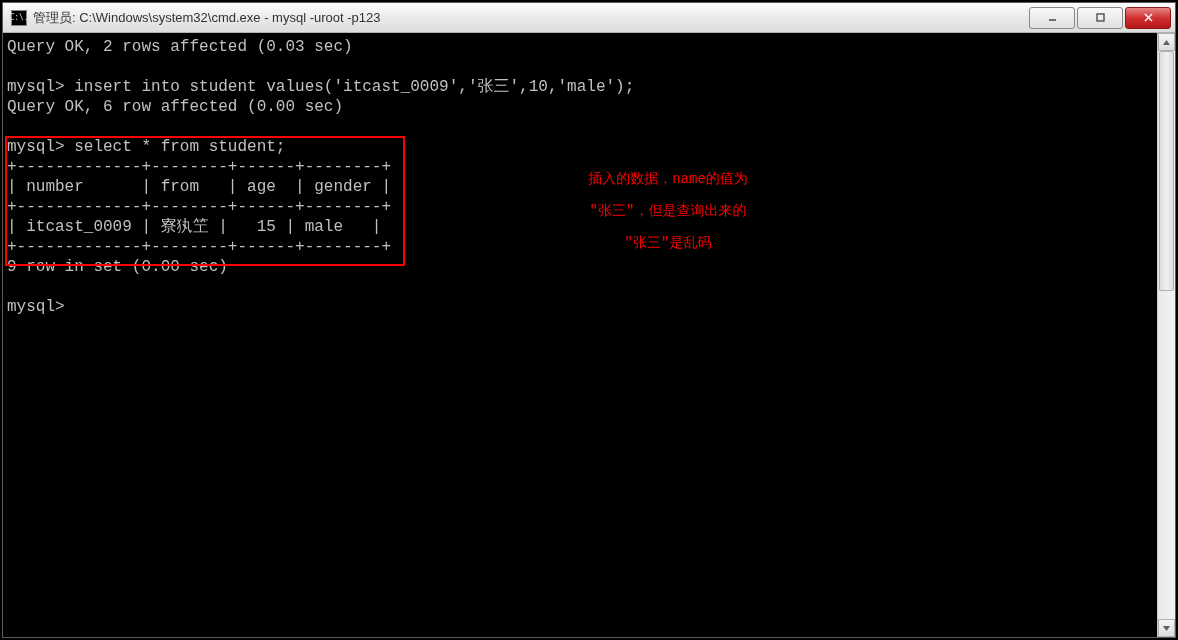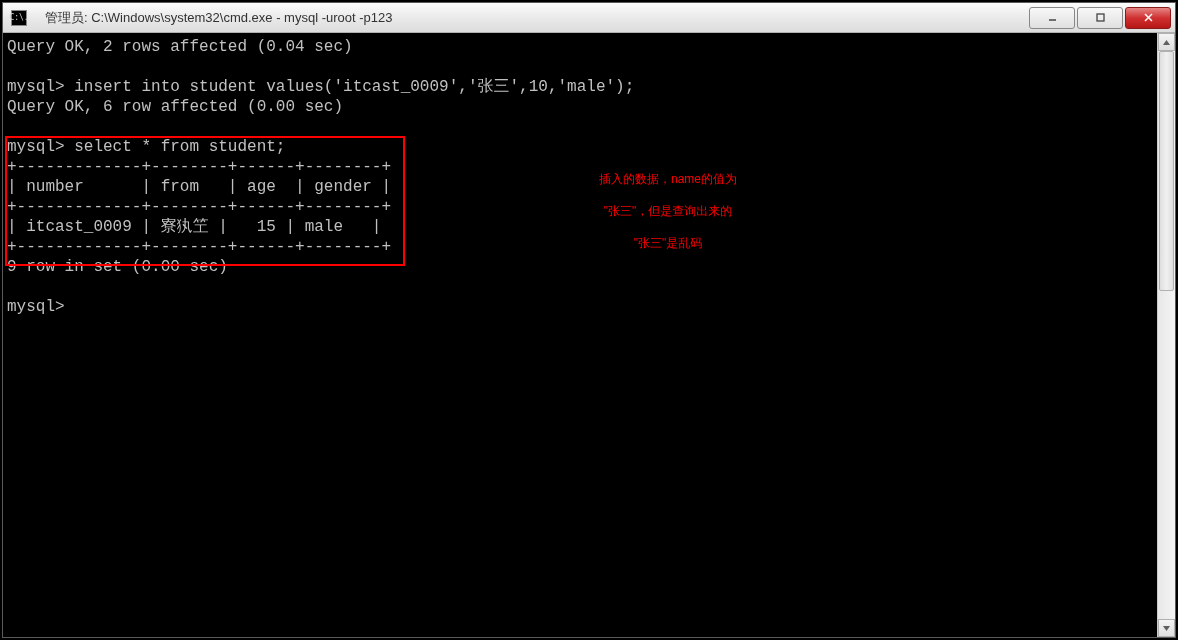--- a/index.html
+++ b/index.html
@@ -44,21 +44,20 @@
       justify-content: center;
       font-size: 8px;
       color: #ccc;
       font-family: monospace;
     }
     .title-text {
       font-size: 13px;
       color: #333;
       flex: 1;
       white-space: nowrap;
-      margin-left: 12px;
     }
     .window-controls {
       display: flex;
       gap: 2px;
       margin-right: 2px;
     }
     .win-btn {
       width: 46px;
       height: 22px;
       border: 1px solid #888;
@@ -96,22 +95,22 @@
       height: 100%;
     }
     .highlight-box {
       position: absolute;
       border: 2px solid #ff0000;
       pointer-events: none;
     }
     .annotation {
       position: absolute;
       color: #ff0000;
-      font-family: Liberation Sans, sans-serif;
-      font-size: 12px;
+      font-family: Liberation Mono, monospace;
+      font-size: 14px;
       line-height: 32px;
       text-align: center;
       white-space: normal;
     }
     .scrollbar-v {
       position: absolute;
       right: 0;
       top: 0;
       bottom: 0;
       width: 18px;
@@ -166,21 +165,21 @@
       <div class="win-btn close">
         <svg viewBox="0 0 11 11">
             <line x1="2" y1="2" x2="9" y2="9" stroke="#fff" stroke-width="1.5"></line>
             <line x1="9" y1="2" x2="2" y2="9" stroke="#fff" stroke-width="1.5"></line>
           </svg>
       </div>
     </div>
   </div>
 
   <div class="terminal-area">
-    <div class="terminal-content"><span>Query OK, 2 rows affected (0.04 sec)</span>
+    <div class="terminal-content"><span>Query OK, 2 rows affected (0.03 sec)</span>
 <span></span>
 <span>mysql&gt; insert into student values('itcast_0009','张三',10,'male');</span>
 <span>Query OK, 6 row affected (0.00 sec)</span>
 <span></span>
 <span>mysql&gt; select * from student;</span>
 <span>+-------------+--------+------+--------+</span>
 <span>| number      | from   | age  | gender |</span>
 <span>+-------------+--------+------+--------+</span>
 <span>| itcast_0009 | 寮犱笁 |   15 | male   |</span>
 <span>+-------------+--------+------+--------+</span>

